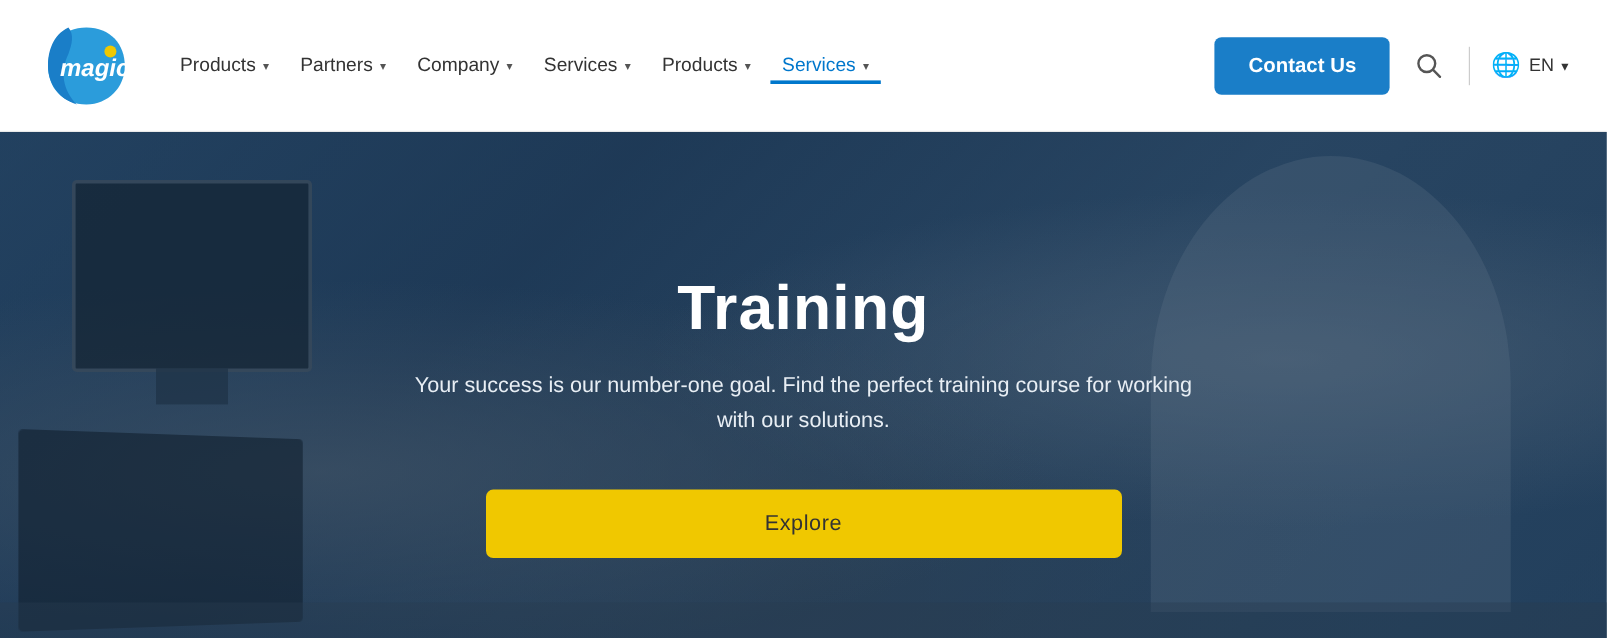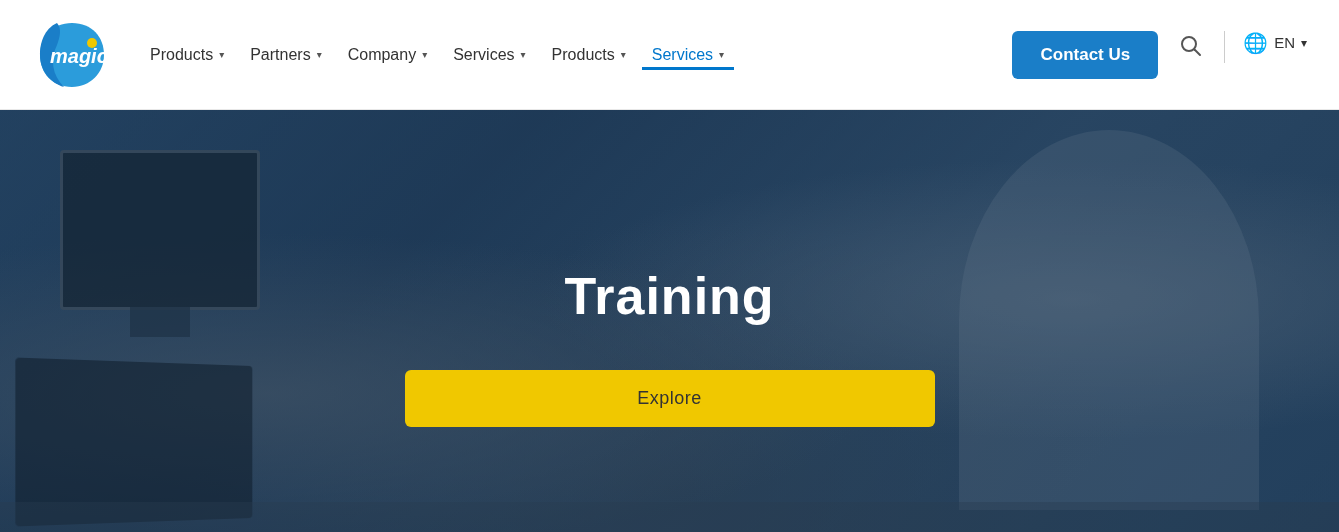--- a/index.html
+++ b/index.html
@@ -71,21 +71,21 @@
     }
 
     .nav-item .chevron {
       font-size: 10px;
       color: #555;
       margin-left: 2px;
     }
 
     .header-right {
       display: flex;
-      align-items: flex-start;
+      align-items: center;
       gap: 18px;
     }
 
     .contact-btn {
       background: #1a7ec8;
       color: #ffffff;
       border: none;
       border-radius: 6px;
       padding: 14px 28px;
       font-size: 17px;
@@ -321,15 +321,16 @@
 
   <div class="bg-decoration">
     <div class="monitor-left"></div>
     <div class="laptop-left"></div>
     <div class="person-right"></div>
     <div class="desk-surface"></div>
   </div>
 
   <div class="hero-content">
     <h1 class="hero-title">Training</h1>
+    <p class="hero-subtitle">Your success is our number-one goal. Find the perfect training course for working with our solutions.</p>
     <button class="hero-btn">Explore</button>
   </div>
 </section>
 
 </body></html>

